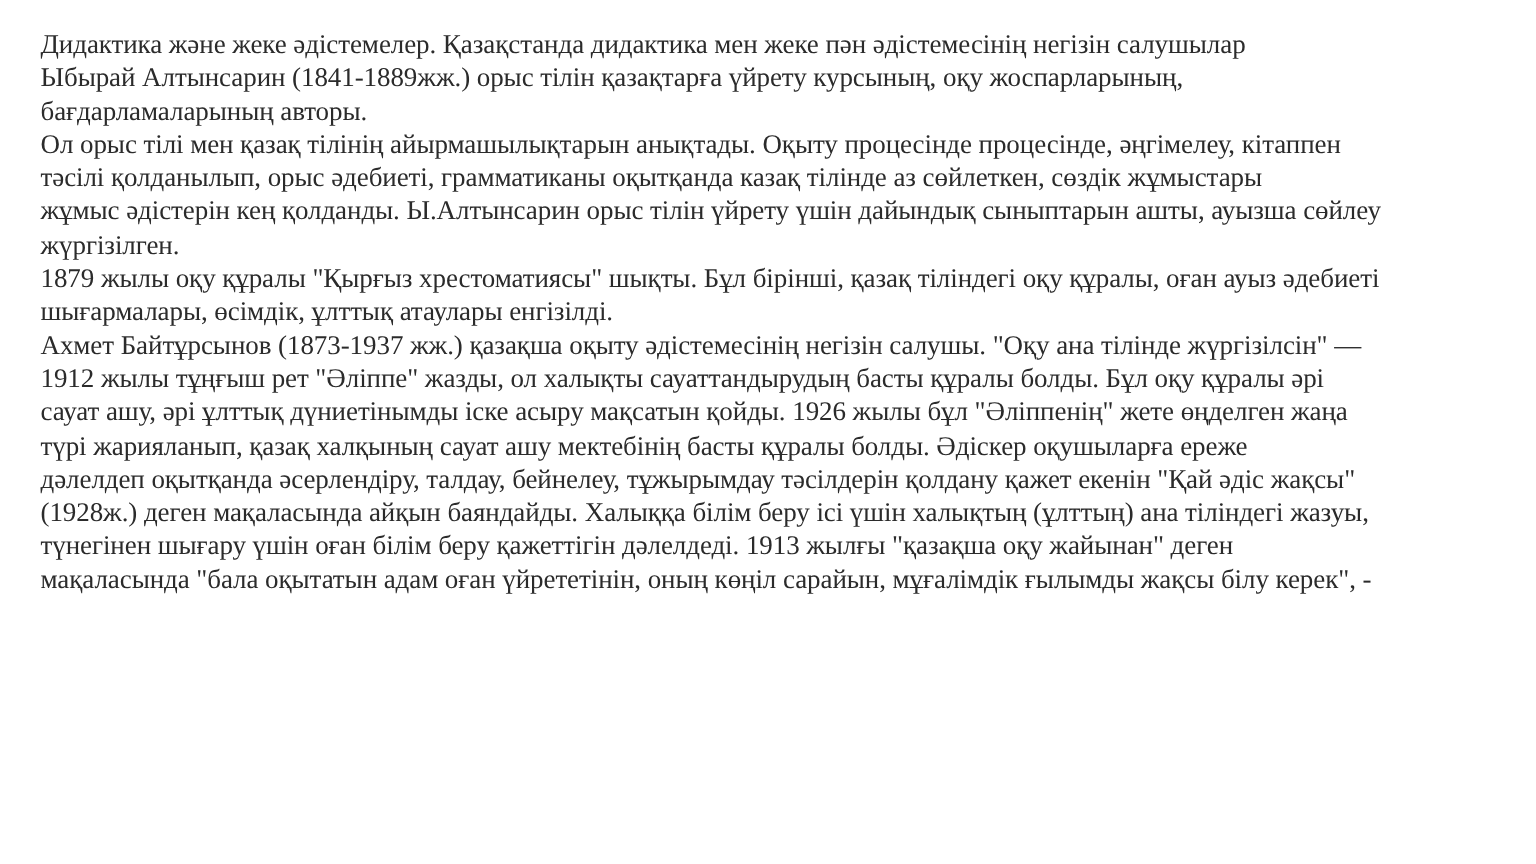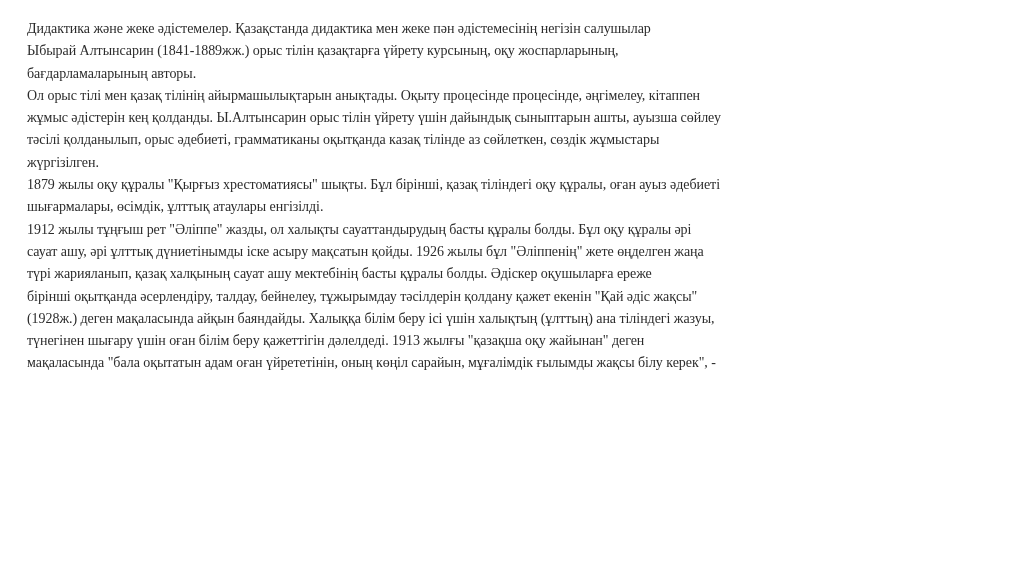--- a/index.html
+++ b/index.html
@@ -12,43 +12,44 @@
       height: 576px;
       overflow: hidden;
       position: relative;
     }
     .slide {
       position: absolute;
       left: 27px;
       top: 18px;
       width: 975px;
       font-family: "Liberation Serif", "DejaVu Serif", serif;
-      font-size: 14px;
+      font-size: 18px;
       line-height: 22.3px;
       color: #2b2b2b;
       letter-spacing: -0.05px;
     }
     .line {
       display: block;
       white-space: nowrap;
     }
   </style>
 </head>
 <body>
 
 <div class="slide">
   <span class="line">Дидактика және жеке әдістемелер. Қазақстанда дидактика мен жеке пән әдістемесінің негізін салушылар</span>
   <span class="line">Ыбырай Алтынсарин (1841-1889жж.) орыс тілін қазақтарға үйрету курсының, оқу жоспарларының,</span>
   <span class="line">бағдарламаларының авторы.</span>
   <span class="line">Ол орыс тілі мен қазақ тілінің айырмашылықтарын анықтады. Оқыту процесінде процесінде, әңгімелеу, кітаппен</span>
+  <span class="line">тәсілі қолданылып, орыс әдебиеті, грамматиканы оқытқанда казақ тілінде аз сөйлеткен, сөздік жұмыстары</span>
   <span class="line">жұмыс әдістерін кең қолданды. Ы.Алтынсарин орыс тілін үйрету үшін дайындық сыныптарын ашты, ауызша сөйлеу</span>
-  <span class="line">тәсілі қолданылып, орыс әдебиеті, грамматиканы оқытқанда казақ тілінде аз сөйлеткен, сөздік жұмыстары</span>
   <span class="line">жүргізілген.</span>
   <span class="line">1879 жылы оқу құралы "Қырғыз хрестоматиясы" шықты. Бұл бірінші, қазақ тіліндегі оқу құралы, оған ауыз әдебиеті</span>
   <span class="line">шығармалары, өсімдік, ұлттық атаулары енгізілді.</span>
+  <span class="line">Ахмет Байтұрсынов (1873-1937 жж.) қазақша оқыту әдістемесінің негізін салушы. "Оқу ана тілінде жүргізілсін" —</span>
   <span class="line">1912 жылы тұңғыш рет "Әліппе" жазды, ол халықты сауаттандырудың басты құралы болды. Бұл оқу құралы әрі</span>
   <span class="line">сауат ашу, әрі ұлттық дүниетінымды іске асыру мақсатын қойды. 1926 жылы бұл "Әліппенің" жете өңделген жаңа</span>
   <span class="line">түрі жарияланып, қазақ халқының сауат ашу мектебінің басты құралы болды. Әдіскер оқушыларға ереже</span>
-  <span class="line">бірінші оқытқанда әсерлендіру, талдау, бейнелеу, тұжырымдау тәсілдерін қолдану қажет екенін "Қай әдіс жақсы"</span>
+  <span class="line">дәлелдеп оқытқанда әсерлендіру, талдау, бейнелеу, тұжырымдау тәсілдерін қолдану қажет екенін "Қай әдіс жақсы"</span>
   <span class="line">(1928ж.) деген мақаласында айқын баяндайды. Халыққа білім беру ісі үшін халықтың (ұлттың) ана тіліндегі жазуы,</span>
   <span class="line">түнегінен шығару үшін оған білім беру қажеттігін дәлелдеді. 1913 жылғы "қазақша оқу жайынан" деген</span>
   <span class="line">мақаласында "бала оқытатын адам оған үйрететінін, оның көңіл сарайын, мұғалімдік ғылымды жақсы білу керек", -</span>
 </div>
 
 </body></html>

